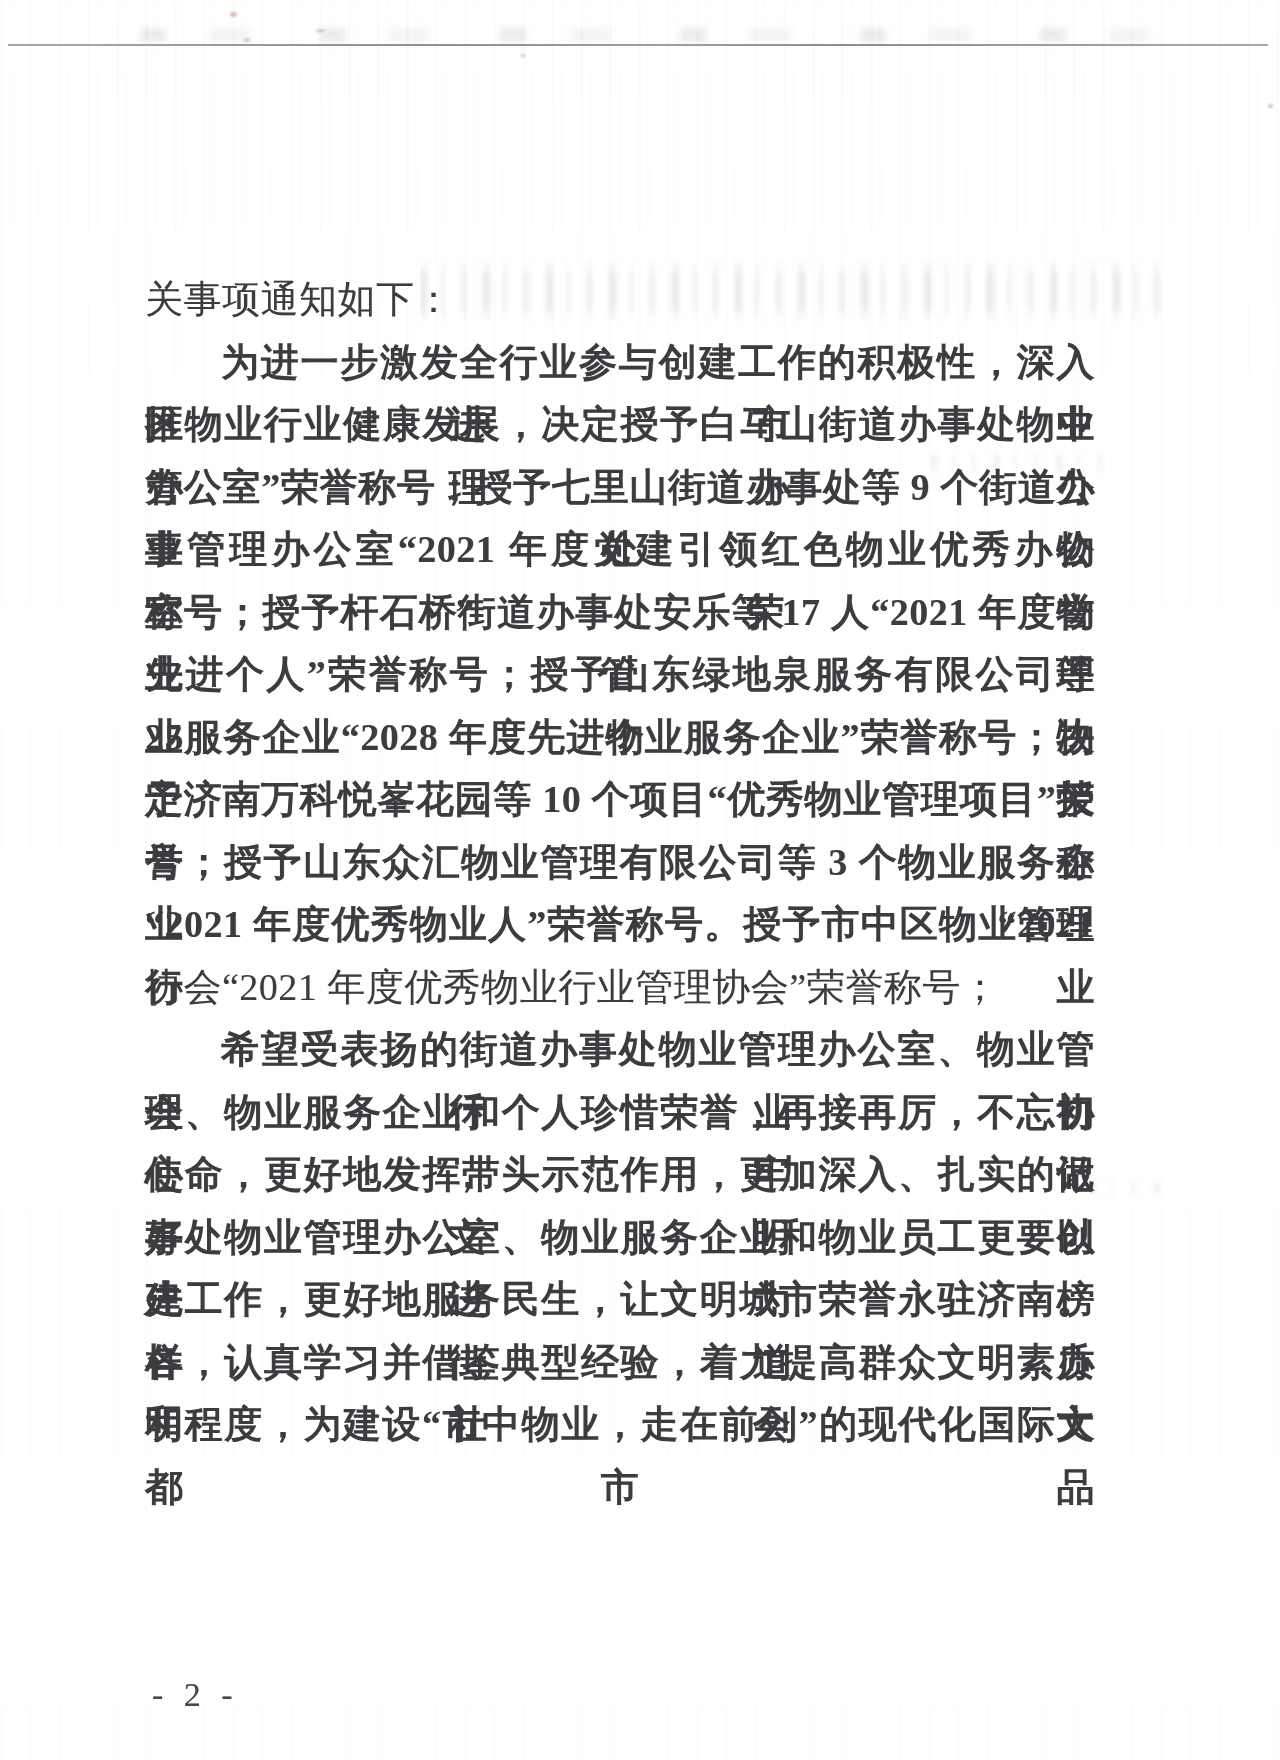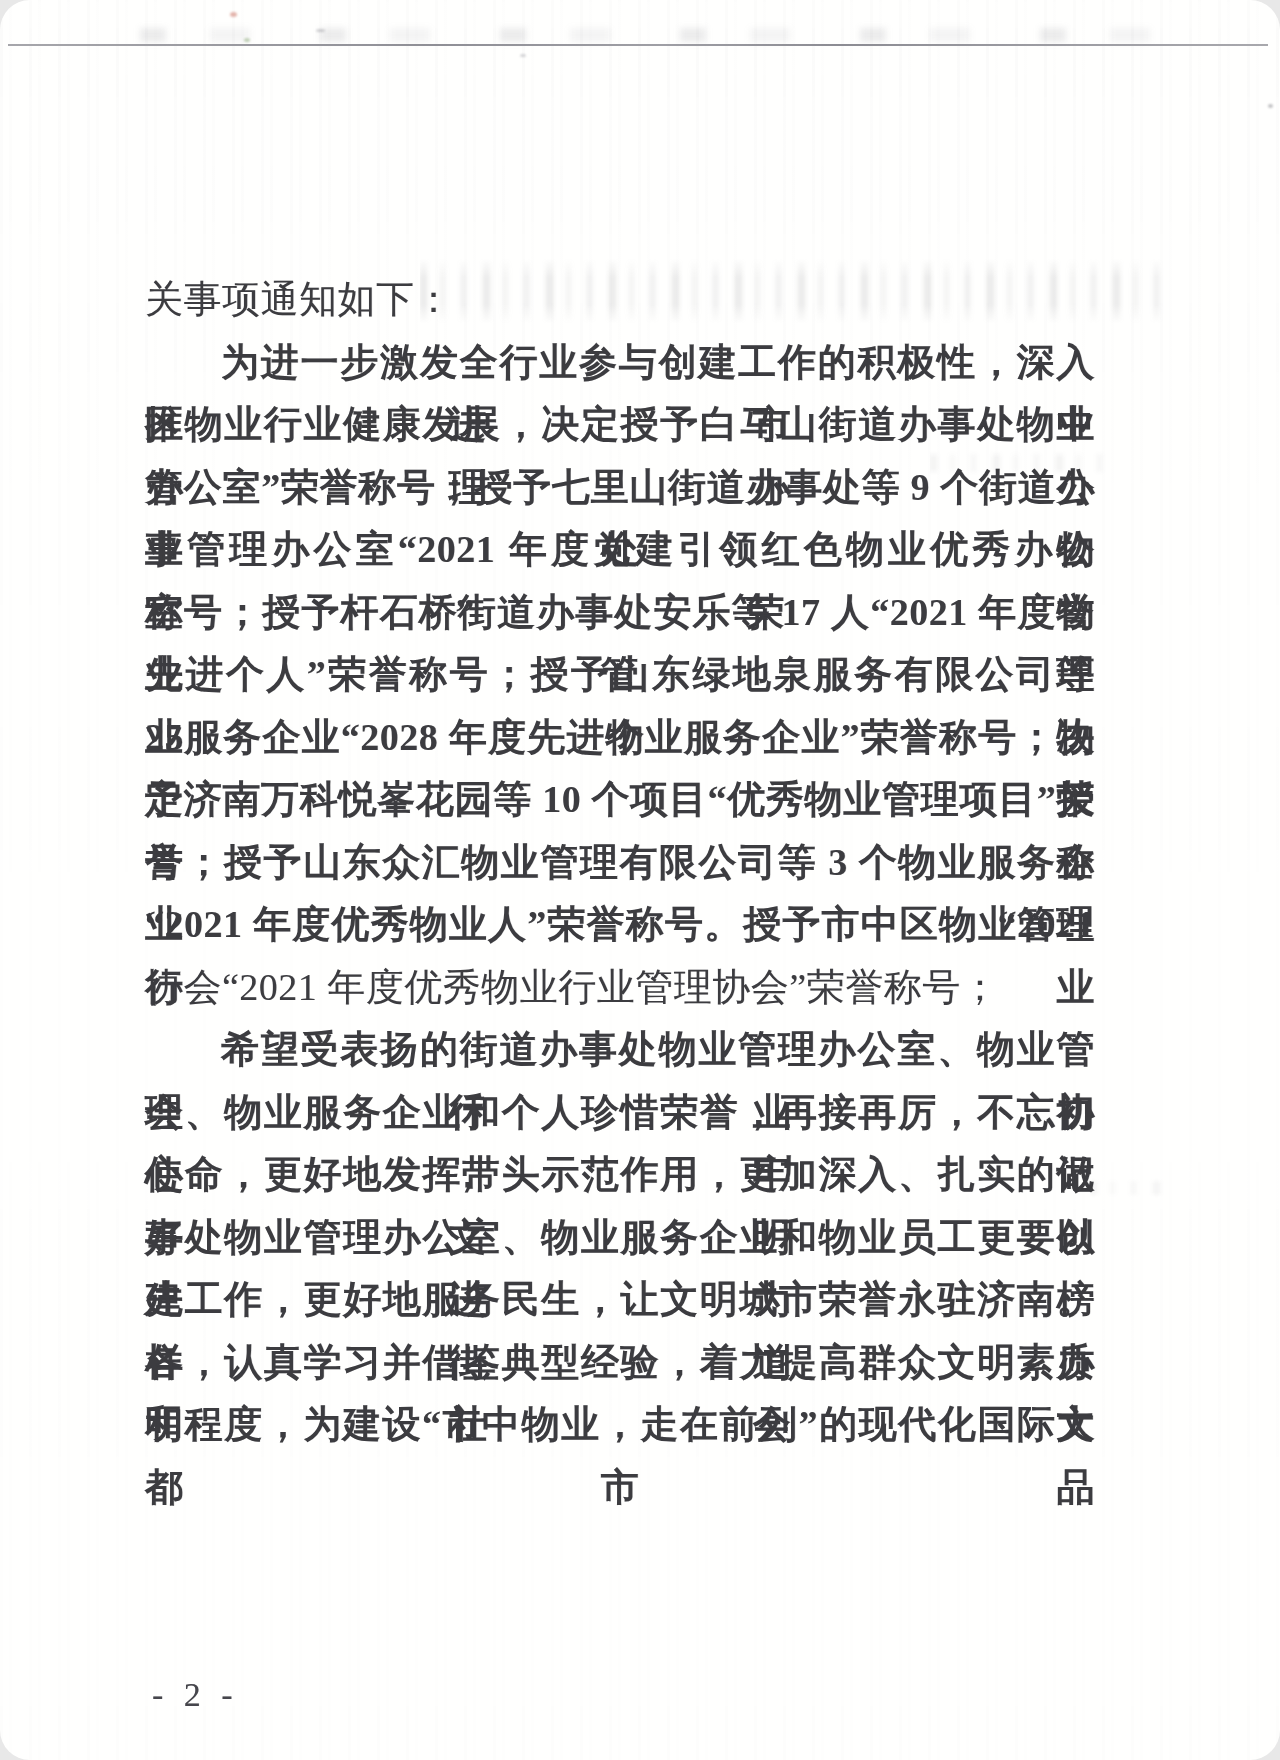--- a/index.html
+++ b/index.html
@@ -3,21 +3,20 @@
 <meta charset="utf-8">
 <style>
   html, body { margin: 0; padding: 0; background: #e8e8e8; }
   .page {
     position: relative;
     width: 1280px;
     height: 1760px;
     background: #fffffe;
     overflow: hidden;
     font-family: "Liberation Serif", "DejaVu Serif", serif;
-    border-radius: 30px;
   }
 
   
   .scan-texture {
     position: absolute;
     inset: 0;
     background: repeating-linear-gradient(90deg,
       rgba(130,130,140,0.030) 0 3px,
       rgba(130,130,140,0.0) 3px 9px,
       rgba(130,130,140,0.018) 9px 12px,

